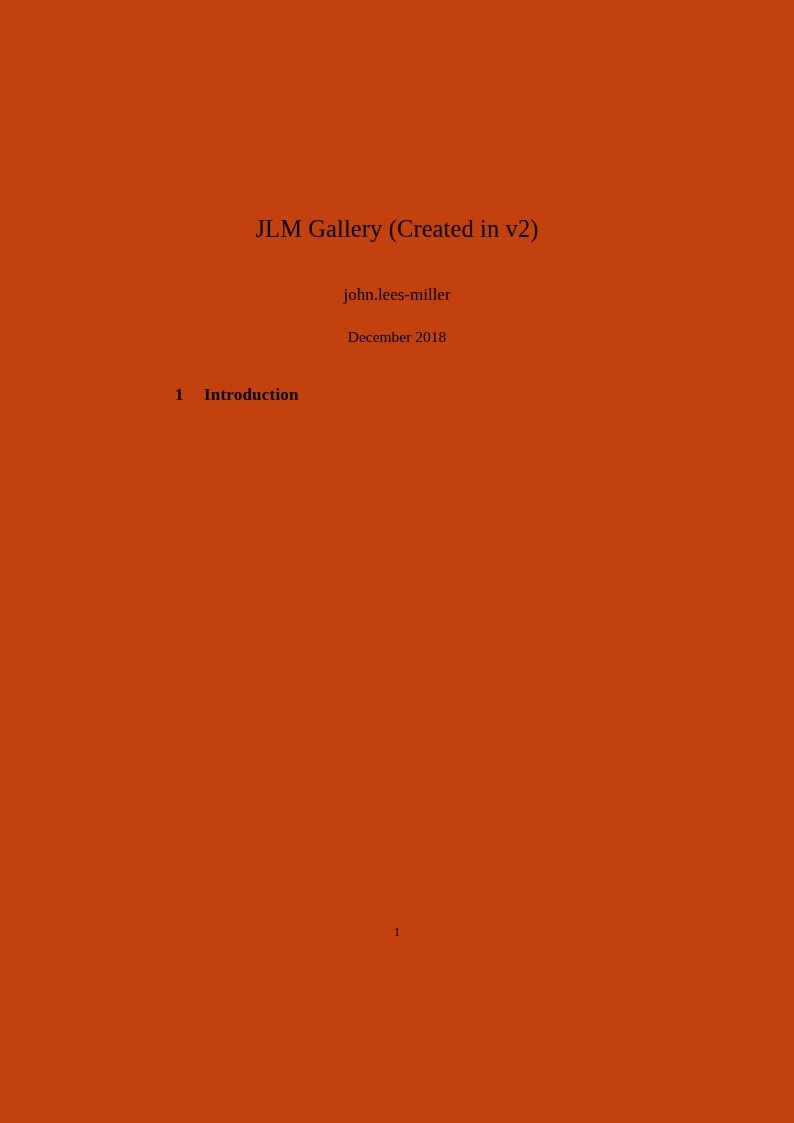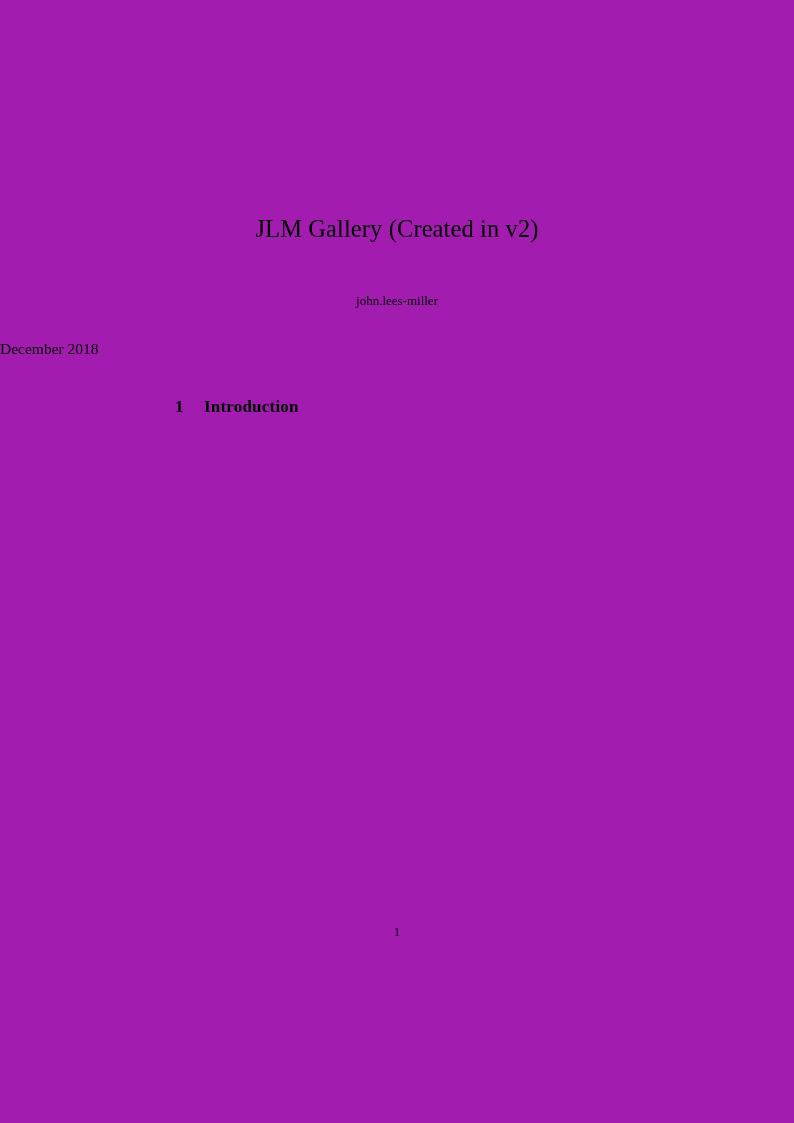--- a/index.html
+++ b/index.html
@@ -11,45 +11,45 @@
     height: 1123px;
     background: #ffffff;
     font-family: "Liberation Serif", serif;
     color: #000000;
     overflow: hidden;
   }
   .page {
     position: relative;
     width: 794px;
     height: 1123px;
-    background: #a21caf;
+    background: #c2410c;
   }
   .content {
     position: absolute;
     left: 0;
     top: 0;
     width: 794px;
   }
   .doc-title {
     text-align: center;
     font-size: 24.5px;
     line-height: 1.2;
     font-weight: normal;
     margin: 0;
     padding-top: 214px;
     letter-spacing: 0.1px;
   }
   .doc-author {
     text-align: center;
-    font-size: 13px;
-    margin: 16px;
+    font-size: 17px;
+    margin: 8px;
     padding-top: 34px;
   }
   .doc-date {
-    text-align: left;
+    text-align: center;
     font-size: 15.5px;
     margin: 0;
     padding-top: 15px;
   }
   .section-heading {
     margin: 0;
     padding-top: 39px;
     padding-left: 175px;
     font-size: 17px;
     font-weight: bold;

